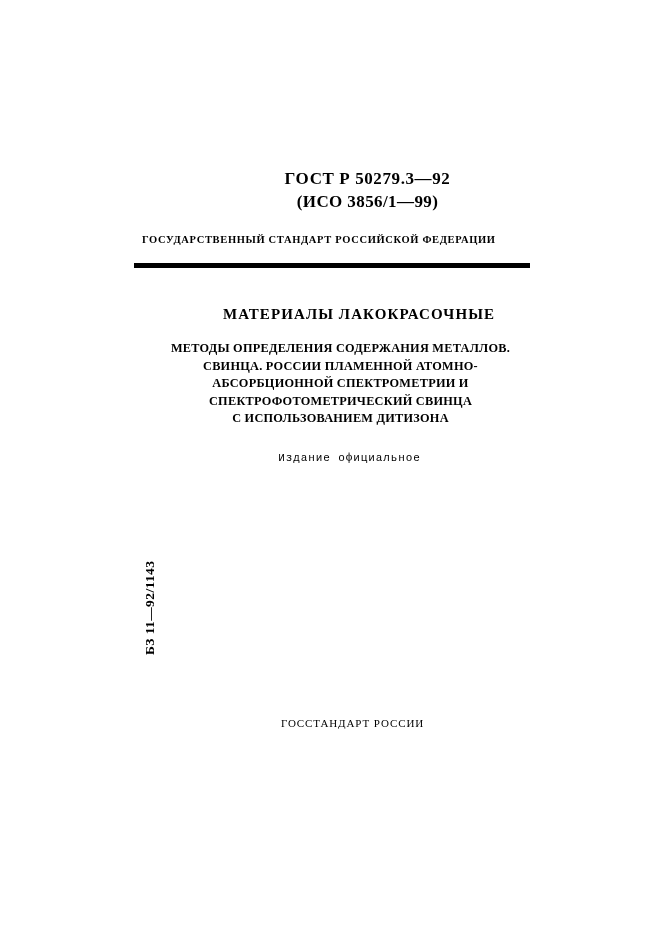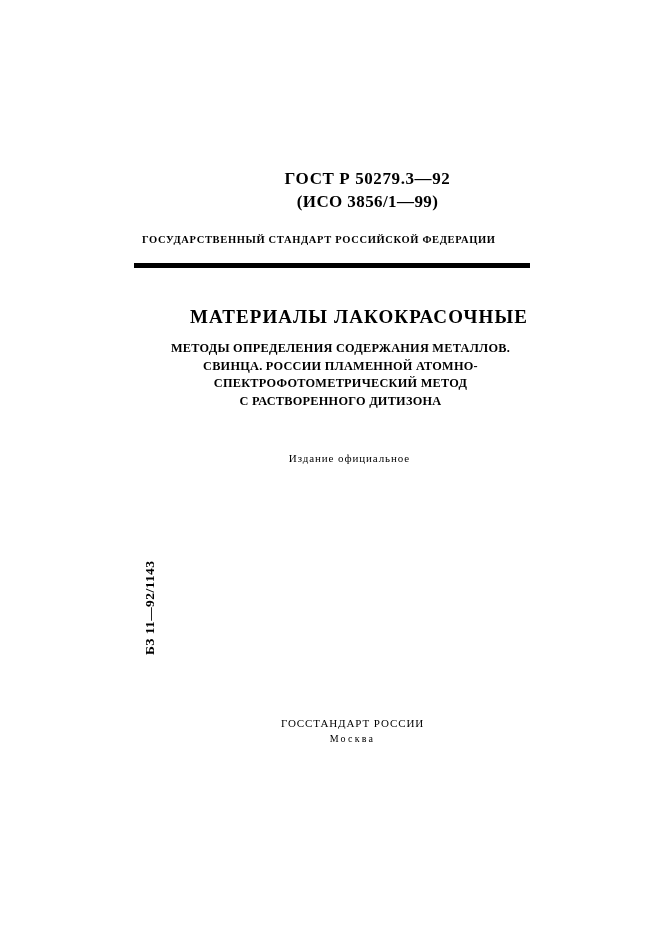--- a/index.html
+++ b/index.html
@@ -63,21 +63,21 @@
   }
 
   
   .main-title {
     position: absolute;
     left: 0;
     right: 0;
     top: 306px;
     text-align: center;
     padding-left: 57px;
-    font-size: 19px;
+    font-size: 15px;
     font-weight: bold;
     letter-spacing: 1.1px;
   }
 
   
   .sub-title {
     position: absolute;
     left: 0;
     right: 0;
     top: 340px;
@@ -92,20 +92,21 @@
   
   .official {
     position: absolute;
     left: 0;
     right: 0;
     top: 452px;
     text-align: center;
     padding-left: 38px;
     font-size: 11px;
     letter-spacing: 0.9px;
+    font-family: Liberation Mono, monospace;
   }
 
   
   .side-code {
     position: absolute;
     left: 126px;
     top: 545px;
     width: 20px;
     height: 120px;
   }
@@ -155,28 +156,28 @@
 
   <div class="state-standard">ГОСУДАРСТВЕННЫЙ СТАНДАРТ РОССИЙСКОЙ ФЕДЕРАЦИИ</div>
 
   <div class="rule"></div>
 
   <div class="main-title">МАТЕРИАЛЫ ЛАКОКРАСОЧНЫЕ</div>
 
   <div class="sub-title">
     <div>МЕТОДЫ ОПРЕДЕЛЕНИЯ СОДЕРЖАНИЯ МЕТАЛЛОВ.</div>
     <div>СВИНЦА. РОССИИ ПЛАМЕННОЙ АТОМНО-</div>
-    <div>СПЕКТРОФОТОМЕТРИЧЕСКИЙ МЕТОД</div>
-    <div>С РАСТВОРЕННОГО ДИТИЗОНА</div>
+    <div>АБСОРБЦИОННОЙ СПЕКТРОМЕТРИИ И</div>
+    <div>СПЕКТРОФОТОМЕТРИЧЕСКИЙ СВИНЦА</div>
+    <div>С ИСПОЛЬЗОВАНИЕМ ДИТИЗОНА</div>
   </div>
 
   <div class="official">Издание официальное</div>
 
   <div class="side-code">
     <span>БЗ 11—92/1143</span>
   </div>
 
   <div class="publisher">
     <div class="org">ГОССТАНДАРТ РОССИИ</div>
-    <div class="city">Москва</div>
   </div>
 
 </div>
 
 </body></html>

